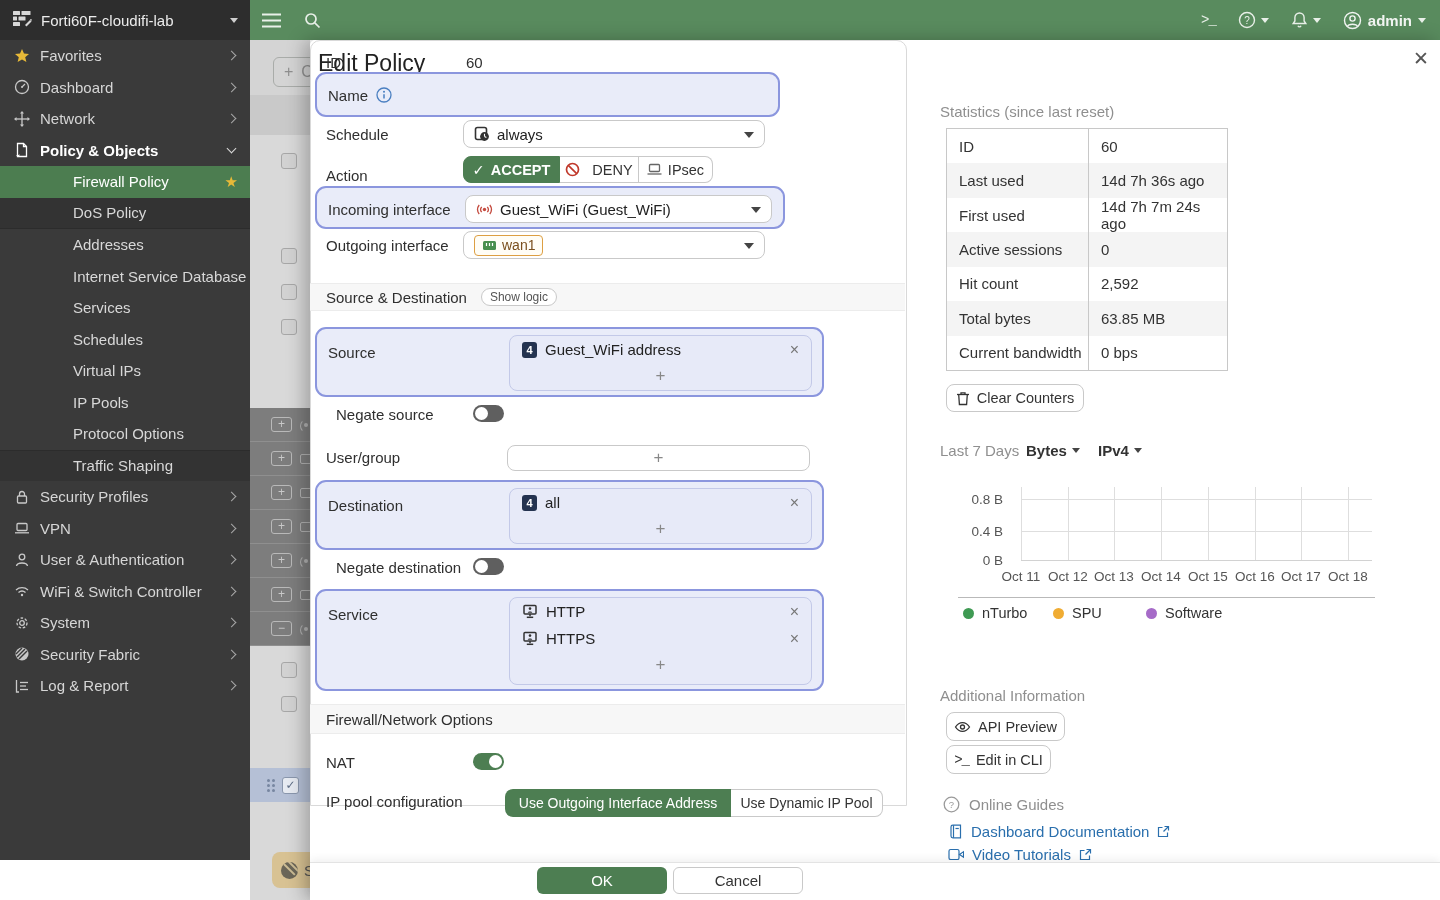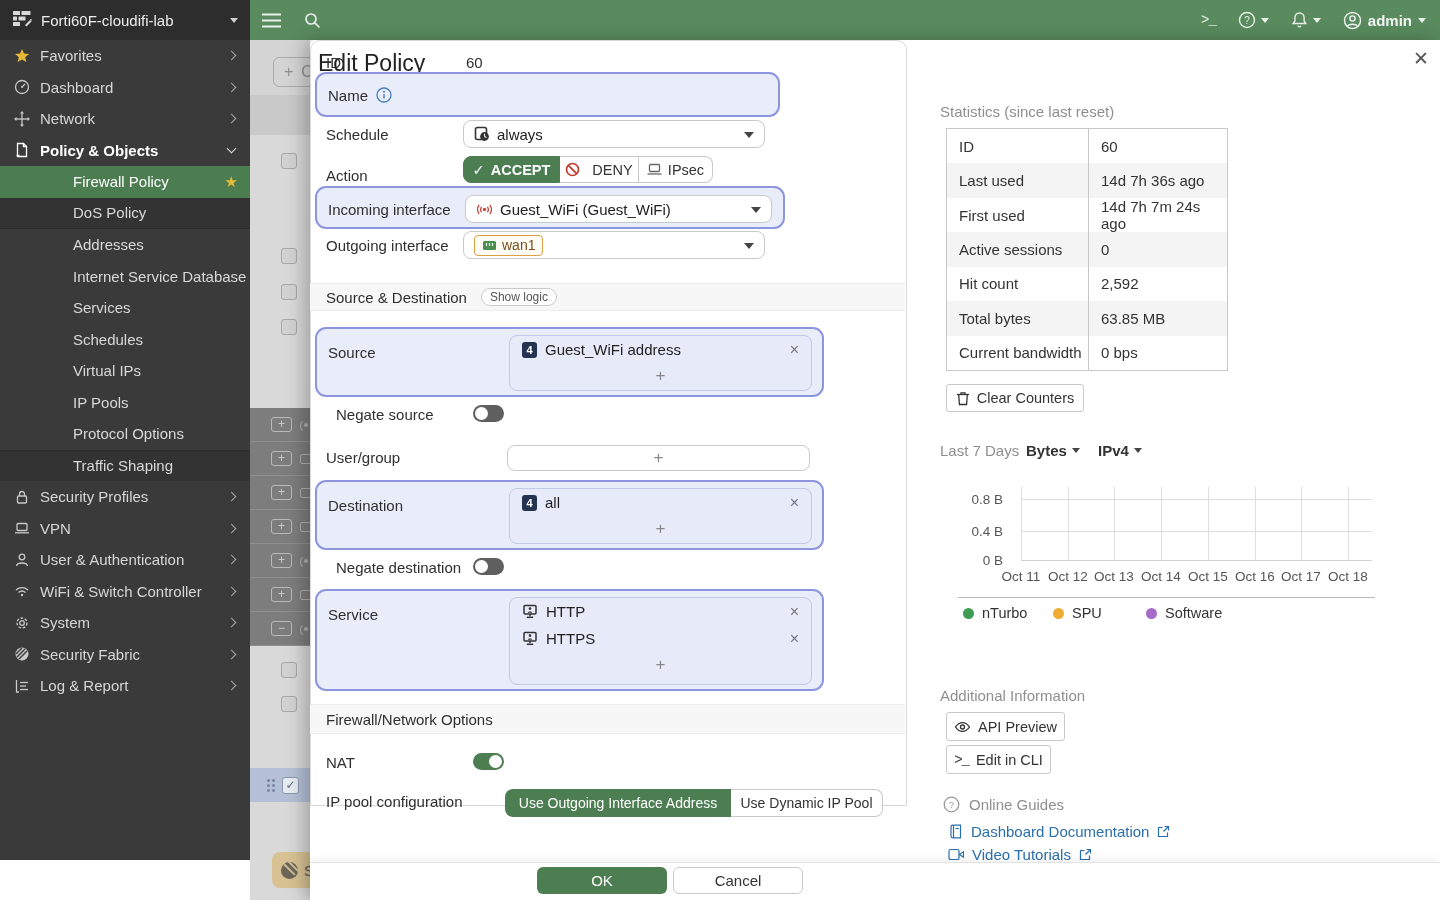--- a/index.html
+++ b/index.html
@@ -88,21 +88,21 @@
   .ippool-green { position:absolute; background:#4d7e52; color:#fff; font-size:14px; display:flex; align-items:center; justify-content:center; border-radius:8px 0 0 8px; }
   .ippool-white { position:absolute; background:#fff; color:#333; border:1px solid #c9c9c9; border-left:none; font-size:14px; display:flex; align-items:center; justify-content:center; border-radius:0 8px 8px 0; }
 
   
   .sec-title { position:absolute; font-size:15px; color:#8f8f8f; white-space:nowrap; }
   .stats-table { left:946px; top:128px; width:282px; height:243px; border:1px solid #c8c8c8; display:flex; flex-direction:column; }
   .st-row { flex:1; display:flex; font-size:15px; color:#333; }
   .st-row.alt { background:#f4f4f4; }
   .st-label { width:142px; border-right:1px solid #c8c8c8; display:flex; align-items:center; padding-left:12px; }
   .st-value { flex:1; display:flex; align-items:center; padding-left:12px; }
-  .btn { position:absolute; display:flex; align-items:center; justify-content:center; gap:7px; background:#fff; border:1px solid #c9c9c9; border-radius:3px; font-size:14.5px; color:#333; cursor:pointer; }
+  .btn { position:absolute; display:flex; align-items:center; justify-content:center; gap:7px; background:#fff; border:1px solid #c9c9c9; border-radius:8px; font-size:14.5px; color:#333; cursor:pointer; }
 
   .chart-ctrl { position:absolute; display:flex; align-items:center; gap:5px; font-size:15px; color:#333; font-weight:bold; cursor:pointer; }
   .caret-dk { width:0;height:0;border-left:4.5px solid transparent;border-right:4.5px solid transparent;border-top:5.5px solid #444; }
   .grid-v { position:absolute; top:0; width:1px; height:74px; background:#dedede; }
   .grid-h { position:absolute; left:13px; right:0; height:1px; background:#dedede; }
   .ytick { position:absolute; width:48px; text-align:right; font-size:13.5px; color:#555; }
   .xtick { position:absolute; width:52px; text-align:center; font-size:13.5px; color:#555; }
   .legend-sep { left:958px; top:597px; width:417px; height:1px; background:#b9b9b9; }
   .leg-item { position:absolute; display:flex; align-items:center; gap:8px; font-size:14.5px; color:#333; }
   .leg-dot { width:11px; height:11px; border-radius:50%; }

